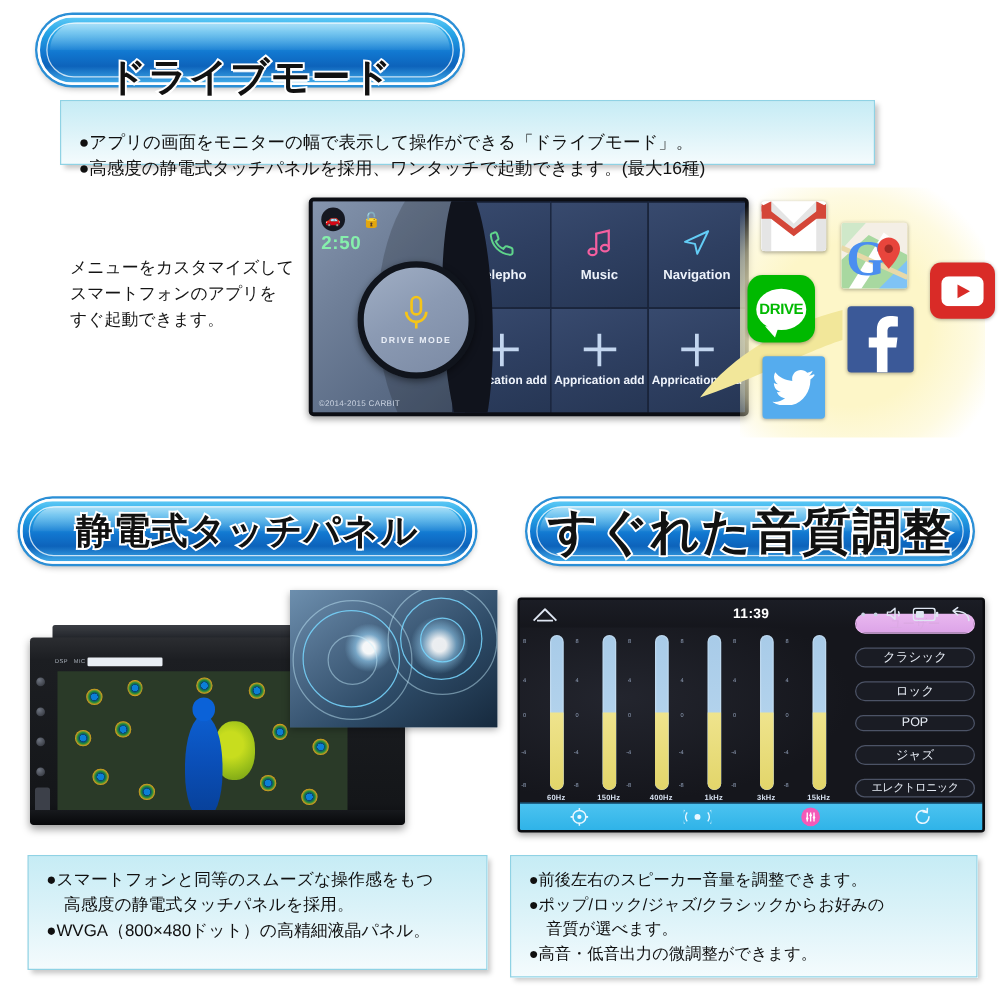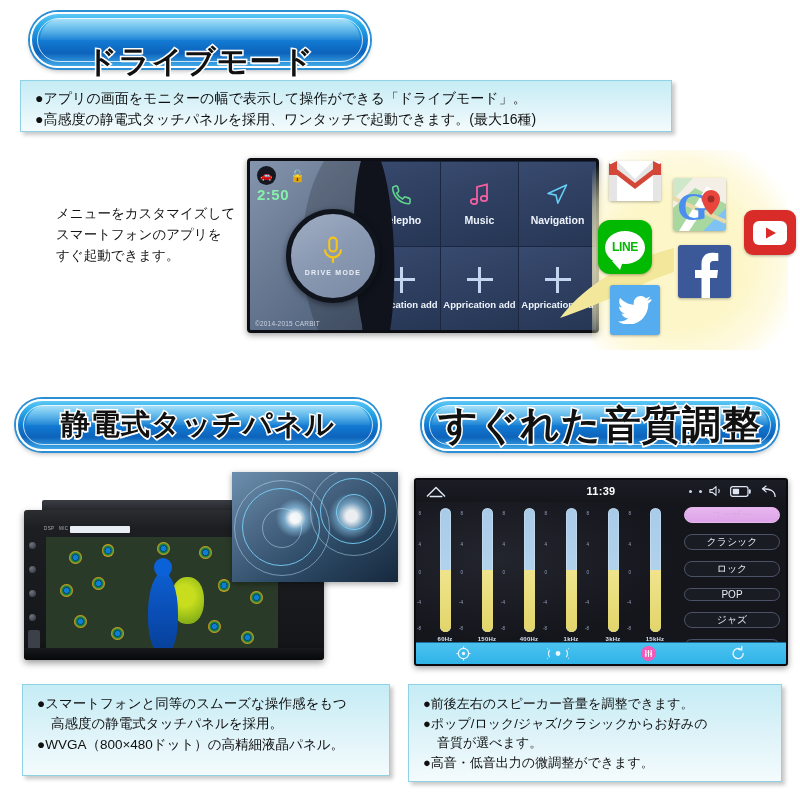--- a/index.html
+++ b/index.html
@@ -52,21 +52,21 @@
     background: linear-gradient(to bottom, #c6ecf5 0%, #daf2f8 45%, #f4fbfd 100%);
     border: 1px solid #8fd2e4;
     box-shadow: 3px 3px 4px rgba(0,0,0,.22);
     color: #101010;
     padding: 9px 14px;
     line-height: 1.5;
   }
   .callout p { font-size: 13.5px; white-space: nowrap; }
   .callout p.indent { padding-left: 14px; }
 
-  #callout-drive { left: 20px; top: 80px; width: 652px; height: 52px; padding-top:7px; }
+  #callout-drive { left: 48px; top: 80px; width: 652px; height: 52px; padding-top:22px; }
   #callout-drive p { font-size: 14px; }
   #callout-touch { left: 22px; top: 684px; width: 368px; height: 92px; }
   #callout-sound { left: 408px; top: 684px; width: 374px; height: 98px; }
   #callout-sound p { font-size: 13px; }
 
   
   #drive-caption {
     position: absolute; left: 56px; top: 204px; width: 190px;
     font-size: 13.5px; line-height: 1.55; color: #141414;
   }
@@ -312,21 +312,21 @@
     border-radius:0 0 6px 6px;
   }
   .band-ticks { position:absolute; left:-17px; top:0; height:124px; width:16px; }
   .band-tick {
     position:absolute; font-size:4.5px; color:#93a2bb; right:2px; transform:translateY(-50%);
   }
   .band-label { font-size:6px; color:#d6e0ef; font-weight:700; margin-top:4px; letter-spacing:.2px; }
 
   .eq-presets {
     width:104px; padding:5px 6px 4px 2px;
-    display:flex; flex-direction:column; gap:11px; justify-content:space-between;
+    display:flex; flex-direction:column; gap:11px; justify-content:flex-end;
   }
   .preset {
     height:20px; border-radius:999px; border:1px solid #4c5366;
     display:flex; align-items:center; justify-content:center;
     font-size:10px; color:#e6ebf4; background:#1a1c24;
   }
   .preset.active {
     background: linear-gradient(to bottom,#e8b6ef,#dda4e8);
     border-color:#e8b6ef; color:#dba9e3;
   }
@@ -457,21 +457,21 @@
 
   <div class="app-icon" id="icon-youtube">
     <svg width="34" height="24" viewBox="0 0 34 24">
       <rect x="0" y="0" width="34" height="24" rx="6" fill="#fff"></rect>
       <path d="M13 6.5 L23 12 L13 17.5 Z" fill="#d92b27"></path>
     </svg>
   </div>
 
   <div class="app-icon" id="icon-line">
     <div class="line-bubble">
-      <span class="line-text">LINE</span>
+      <span class="line-text">DRIVE</span>
     </div>
   </div>
 
   <div class="app-icon" id="icon-facebook">
     <svg width="30" height="46" viewBox="0 0 30 46">
       <path d="M20 46 V26 h7 l1-8 h-8 v-5 c0-2.3.7-3.9 4-3.9 h4.3 V1.3 C27.5 1.1 25 .8 22 .8 c-6.2 0-10.5 3.8-10.5 10.8 V18 H5 v8 h6.5 v20 z" fill="#fff"></path>
     </svg>
   </div>
 
   <div class="app-icon" id="icon-twitter">

